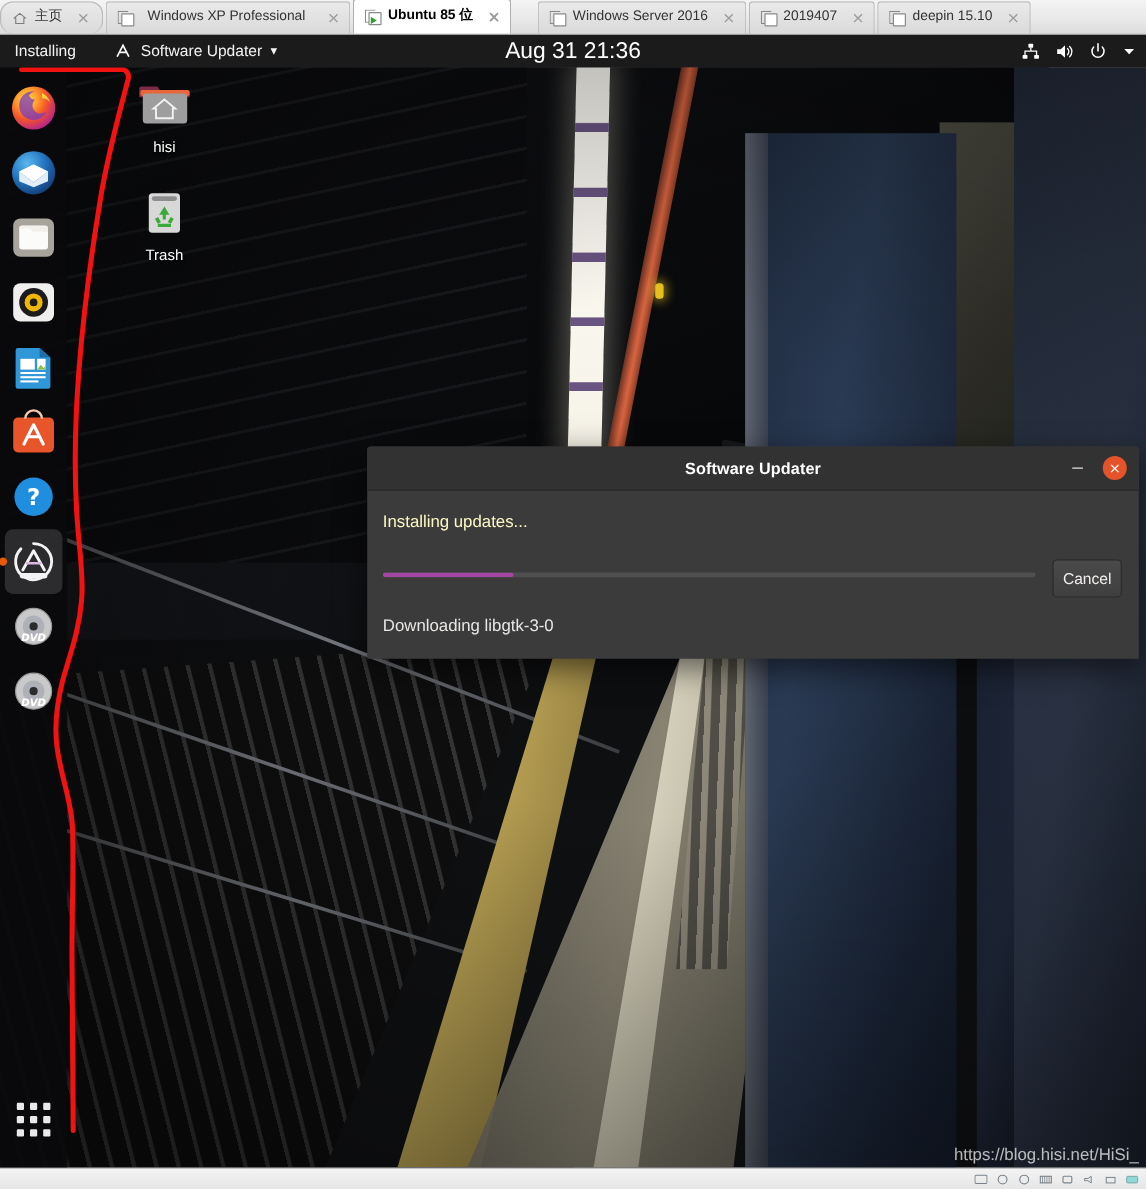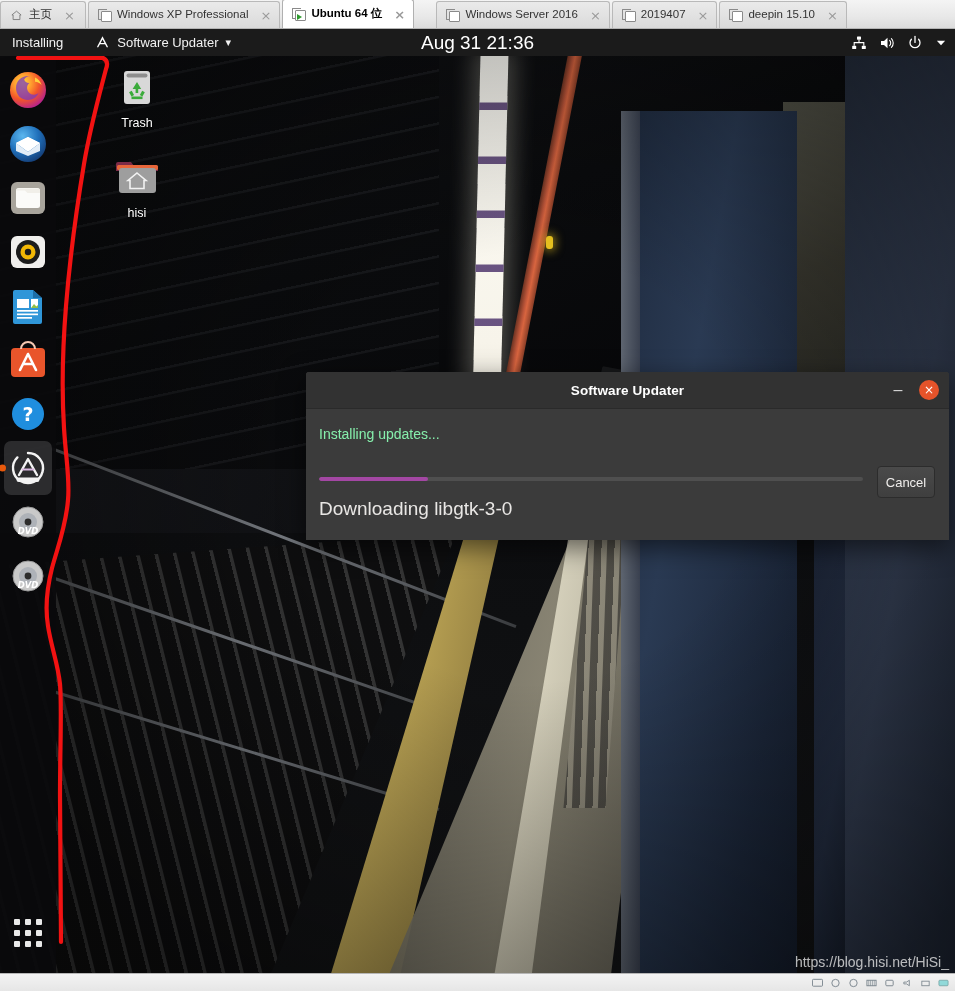--- a/index.html
+++ b/index.html
@@ -437,21 +437,21 @@
     align-items: center;
     justify-content: center;
     line-height: 1;
     font-family: "DejaVu Sans", sans-serif;
   }
   .dlg-body {
     padding: 16px 14px 20px 13px;
     color: #e6e4e2;
     font-size: 13.5px;
   }
-  .dlg-heading { margin: 1px 0 0 0; font-size: 14px; color: #86efac; }
+  .dlg-heading { margin: 1px 0 0 0; font-size: 14px; color: #fef9c3; }
   .dlg-progress-row {
     display: flex;
     align-items: center;
     gap: 14px;
     margin-top: 24px;
   }
   .progress-track {
     flex: 1;
     height: 4px;
     background: #4f4f4f;
@@ -470,21 +470,21 @@
     background: linear-gradient(to bottom, #4a4a4a, #3f3f3f);
     border: 1px solid #2c2c2c;
     border-radius: 4px;
     color: #f0eeec;
     font-size: 13px;
     display: flex;
     align-items: center;
     justify-content: center;
     flex: 0 0 56px;
   }
-  .dlg-status { font-size: 19px; color: #e9e7e5; }
+  .dlg-status { margin-top: 15px; font-size: 14px; color: #e9e7e5; }
   .dlg-details {
     margin-top: 8px;
     display: flex;
     align-items: center;
     gap: 7px;
     font-size: 13.5px;
     color: #e9e7e5;
   }
   .tri-right {
     width: 0; height: 0;
@@ -521,46 +521,46 @@
   }
   .vm-stat-ico { width: 11px; height: 10px; display: block; opacity: .72; }
 </style>
 </head>
 <body>
 
 <div id="app">
 
   <div class="vm-tabbar">
 
-    <div class="vm-tab" style="min-width:86px;">
+    <div class="vm-tab" style="min-width:86px;border-radius:11px;">
       <span class="tab-ico home">
         <svg class="house" viewBox="0 0 12 12">
           <path d="M6 1.3 L11 5.4 L9.7 5.4 L9.7 10.4 L2.3 10.4 L2.3 5.4 L1 5.4 Z" fill="none" stroke="#7c7c7c" stroke-width="1"></path>
         </svg>
       </span>
       <span class="tab-label">主页</span>
       <span class="tab-close">×</span>
     </div>
 
-    <div class="vm-tab" style="min-width:164px;">
+    <div class="vm-tab" style="min-width:164px;gap:12px;">
       <span class="tab-ico">
         <span class="sq2"></span>
           <span class="sq"></span>
       </span>
       <span class="tab-label">Windows XP Professional</span>
       <span class="tab-close">×</span>
     </div>
 
     <div class="vm-tab active" style="min-width:132px;">
       <span class="tab-ico play">
         <span class="sq2"></span>
           <span class="sq"></span>
           <span class="tri"></span>
       </span>
-      <span class="tab-label">Ubuntu 64 位</span>
+      <span class="tab-label">Ubuntu 85 位</span>
       <span class="tab-close">×</span>
     </div>
 
     <div class="vm-tab" style="min-width:156px;margin-left:20px;">
       <span class="tab-ico">
         <span class="sq2"></span>
           <span class="sq"></span>
       </span>
       <span class="tab-label">Windows Server 2016</span>
       <span class="tab-close">×</span>
@@ -650,42 +650,42 @@
       <div class="wp-pillar p1"></div>
       <div class="wp-bench"></div>
       <div class="wp-person"></div>
       <div class="wp-pillar p2"></div>
       <div class="wp-vignette"></div>
     </div>
 
     <div class="desk-icons">
       <div class="desk-icon">
         <span class="glyph">
+          <svg width="46" height="42" viewBox="0 0 46 42">
+            <path d="M4 6 h13 l3 4 h22 a2 2 0 0 1 2 2 v3 H2 V8 a2 2 0 0 1 2-2z" fill="#7c2b47"></path>
+            <rect x="3" y="9" width="41" height="5" rx="1.5" fill="#e8663a"></rect>
+            <rect x="5" y="12" width="37" height="25" rx="3" fill="#9e9e9e"></rect>
+            <path d="M23 17 L32 24.5 L30 24.5 L30 32.5 L16 32.5 L16 24.5 L14 24.5 Z" fill="none" stroke="#f2f2f2" stroke-width="1.6"></path>
+          </svg>
+        </span>
+        <span class="lbl">hisi</span>
+      </div>
+
+      <div class="desk-icon">
+        <span class="glyph">
           <svg width="44" height="44" viewBox="0 0 44 44">
             <rect x="9" y="6" width="26" height="33" rx="3" fill="#d8d8d8"></rect>
             <rect x="11.5" y="8.5" width="21" height="4" rx="2" fill="#8d8d8d"></rect>
             <path d="M22 17 l4.2 7 h-3 v4 h-2.6 v-4 h-3z" fill="#3aab3a"></path>
             <path d="M16.5 31.5 l-2.4-4.2 2.6-1.5 2.4 4.2z" fill="#3aab3a"></path>
             <path d="M27.4 31.5 l2.4-4.2 -2.6-1.5 -2.4 4.2z" fill="#3aab3a"></path>
             <path d="M16.5 31.5 h11 v2.6 h-11z" fill="#3aab3a"></path>
           </svg>
         </span>
         <span class="lbl">Trash</span>
-      </div>
-
-      <div class="desk-icon">
-        <span class="glyph">
-          <svg width="46" height="42" viewBox="0 0 46 42">
-            <path d="M4 6 h13 l3 4 h22 a2 2 0 0 1 2 2 v3 H2 V8 a2 2 0 0 1 2-2z" fill="#7c2b47"></path>
-            <rect x="3" y="9" width="41" height="5" rx="1.5" fill="#e8663a"></rect>
-            <rect x="5" y="12" width="37" height="25" rx="3" fill="#9e9e9e"></rect>
-            <path d="M23 17 L32 24.5 L30 24.5 L30 32.5 L16 32.5 L16 24.5 L14 24.5 Z" fill="none" stroke="#f2f2f2" stroke-width="1.6"></path>
-          </svg>
-        </span>
-        <span class="lbl">hisi</span>
       </div>
     </div>
 
     <div class="dock">
 
       <div class="dock-item">
         <svg class="dock-ico" viewBox="0 0 40 40">
           <defs>
             <radialGradient id="ffg" cx="35%" cy="30%" r="75%">
               <stop offset="0%" stop-color="#ffe03d"></stop>

